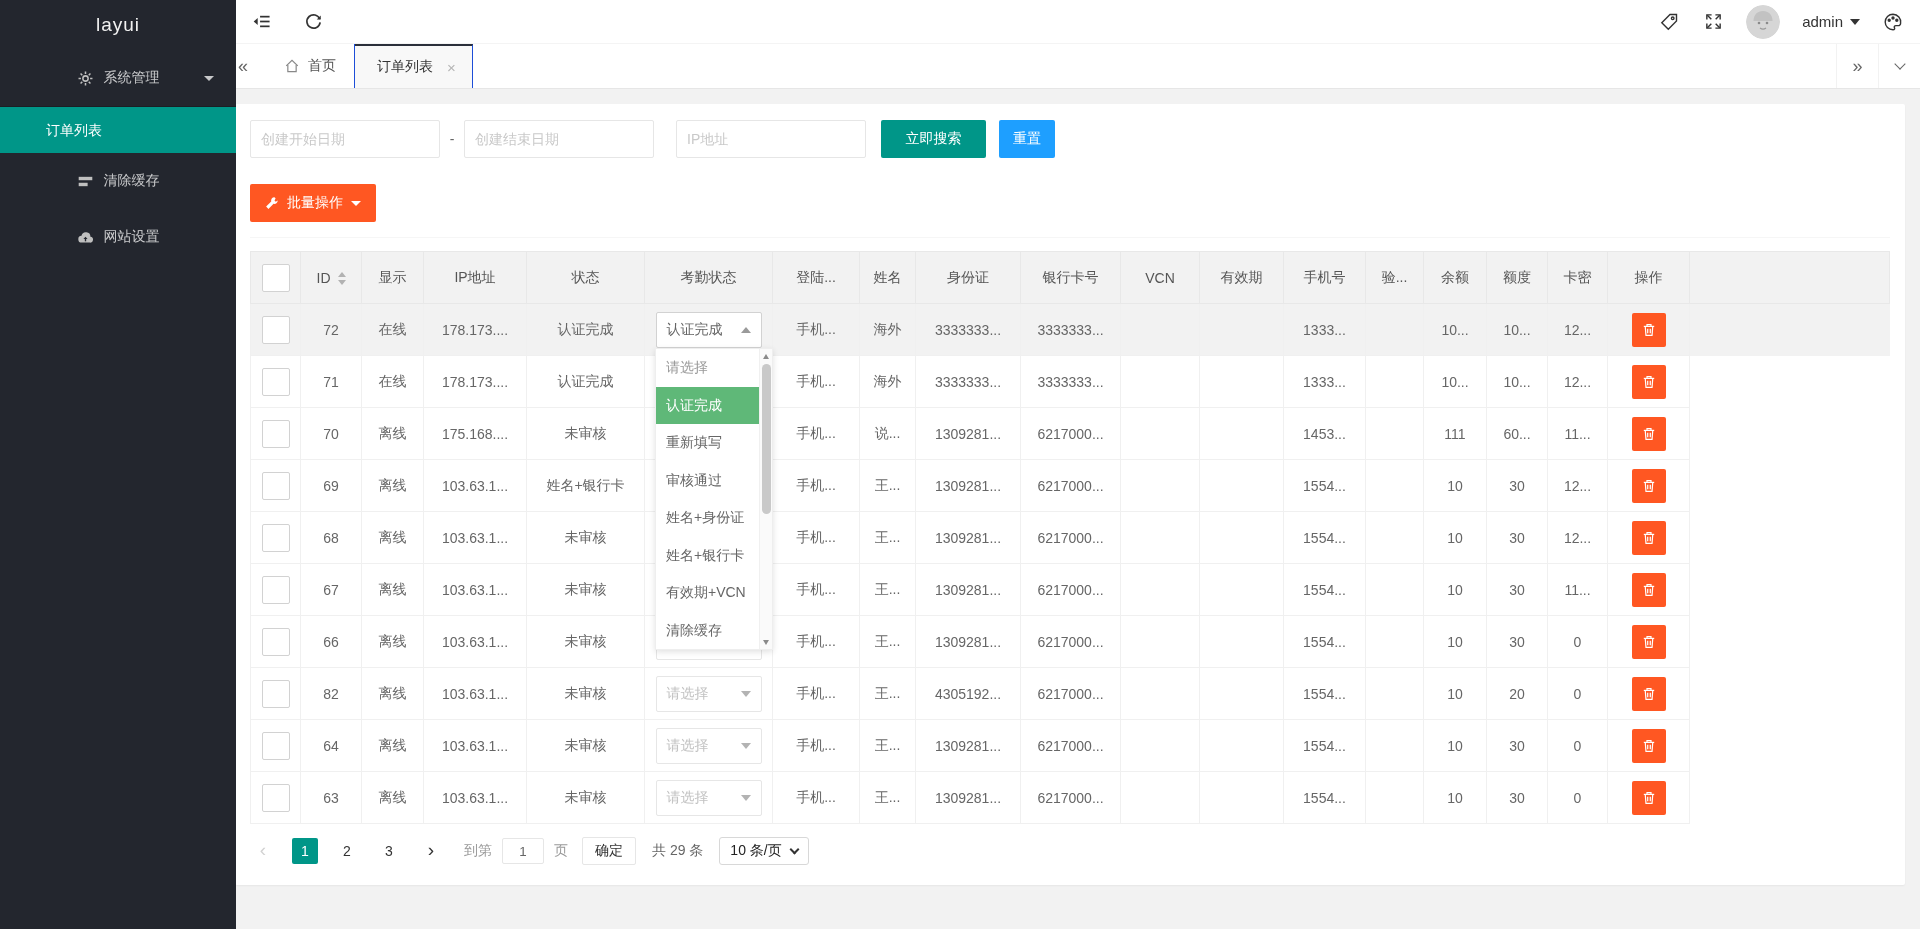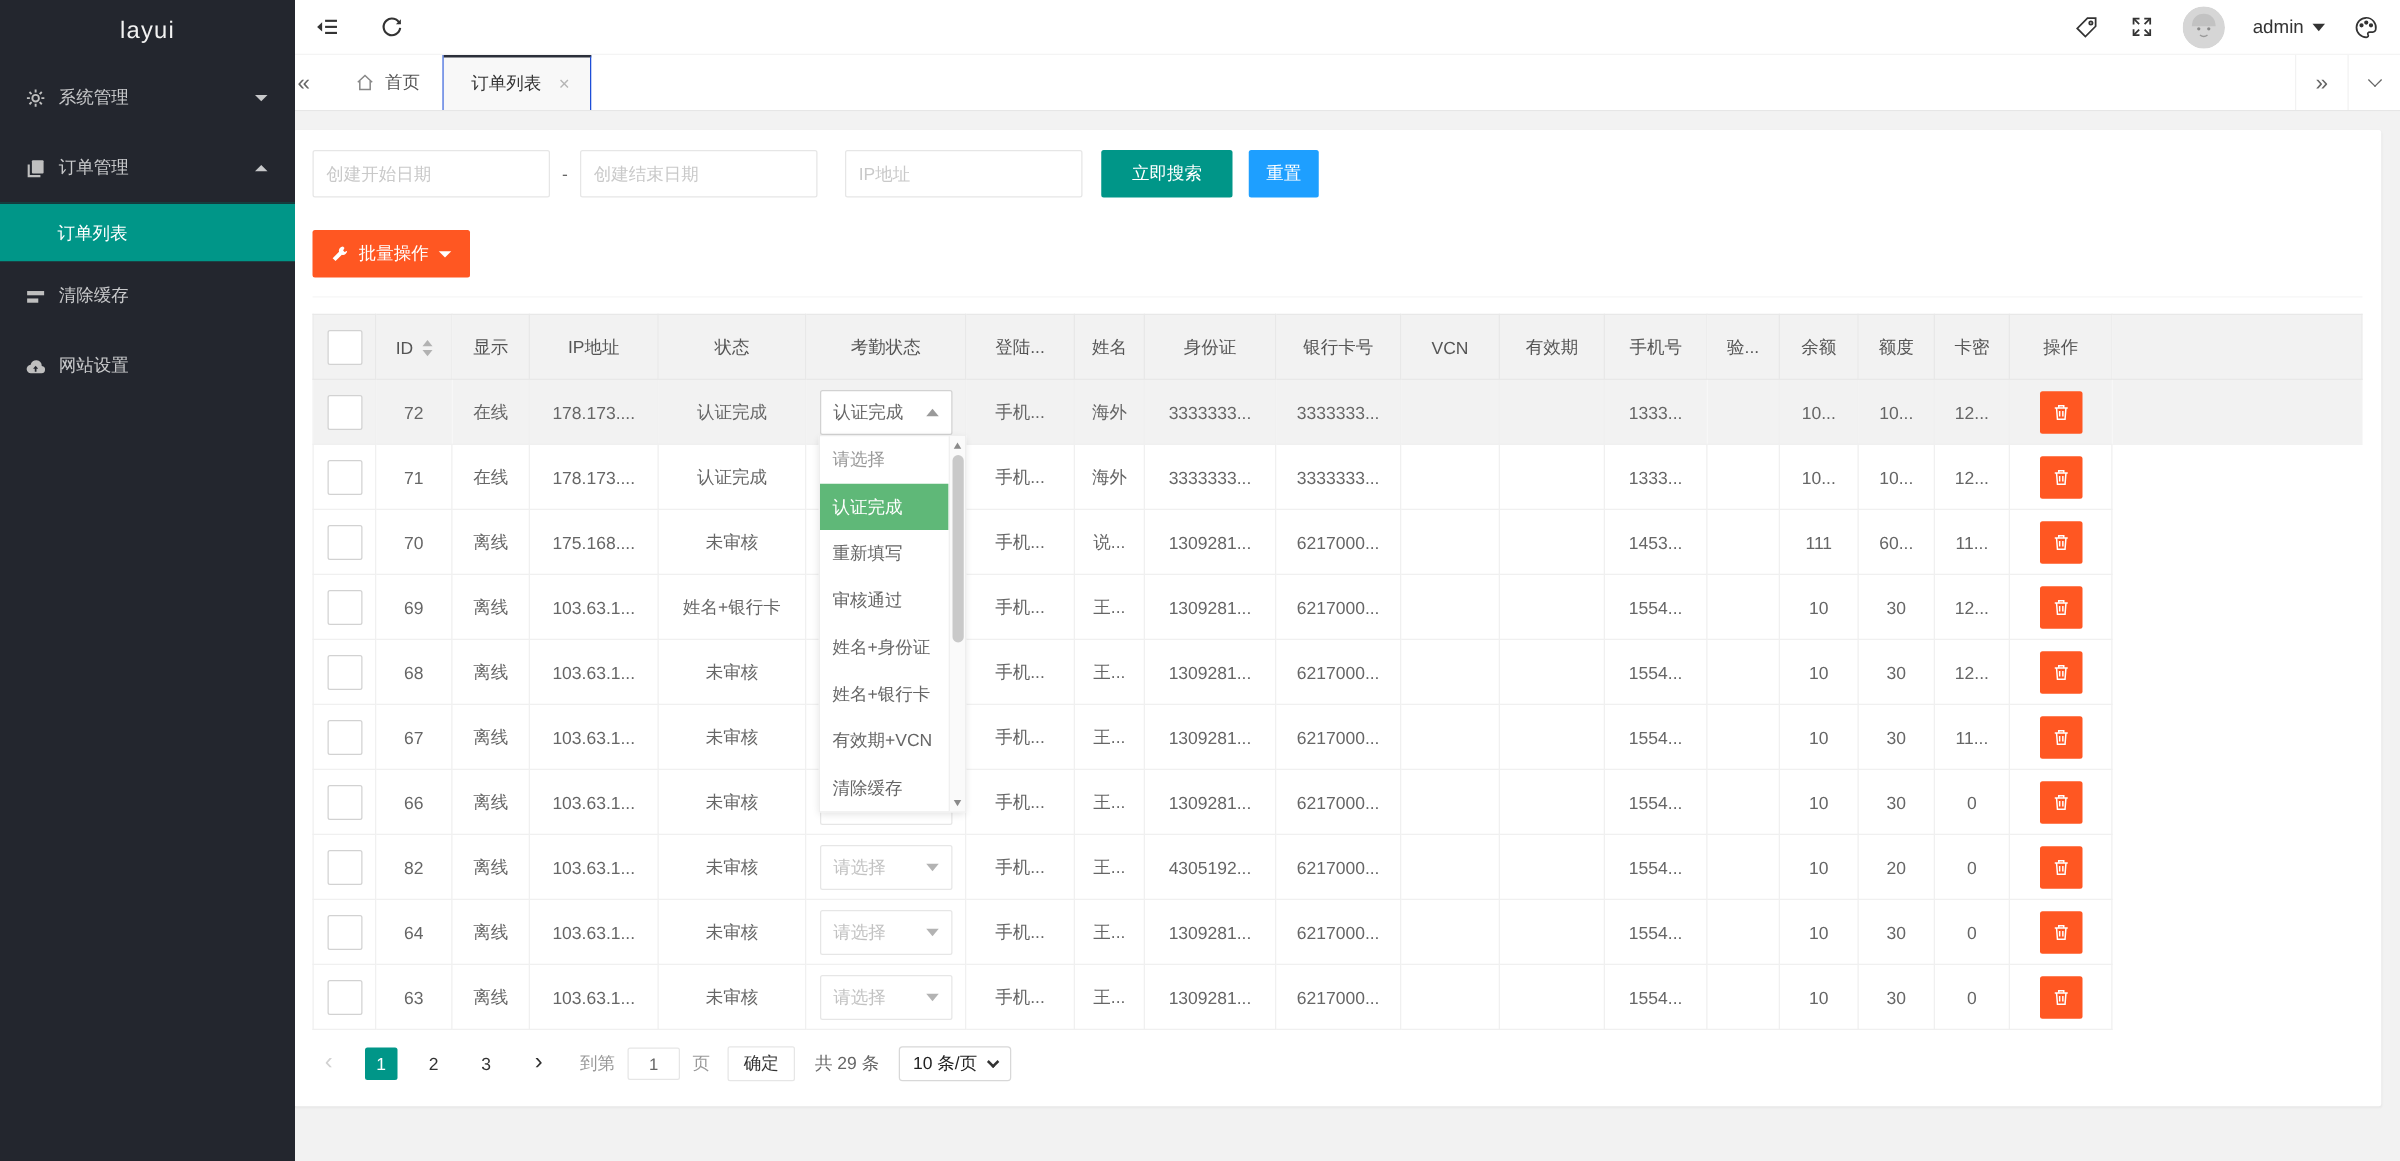--- a/index.html
+++ b/index.html
@@ -2,21 +2,21 @@
 <html><head>
 <meta charset="utf-8">
 <style>
   * { box-sizing: border-box; }
   html,body { margin:0; padding:0; width:1920px; height:929px; overflow:hidden;
     font-family:"Liberation Sans","DejaVu Sans",sans-serif; font-size:14px; color:#666; background:#f2f2f2; }
 
   
   .sidebar { position:absolute; left:0; top:0; width:236px; height:929px; background:#23262e; z-index:20; }
   .logo { height:50px; line-height:50px; text-align:center; color:#f2f2f2; font-size:19px; letter-spacing:1px; }
-  .menu-item { height:56px; display:flex; align-items:center; padding:0 20px; color:rgba(255,255,255,.75); cursor:pointer; position:relative; }
+  .menu-item { height:56px; display:flex; align-items:center; padding:0 20px; color:rgba(255,255,255,.75); cursor:pointer; position:relative;justify-content:center; }
   .menu-item .mi-icon { width:17px; height:17px; margin-right:10px; display:inline-flex; color:#bfbfbf; }
   .menu-item .chev { position:absolute; right:22px; }
   .submenu-item { height:47px; line-height:47px; padding-left:46px; background:#009688; color:#fff; cursor:pointer; border-top:1px solid #1b1e24; }
   .tri-dn { width:0; height:0; border-left:5px solid transparent; border-right:5px solid transparent; border-top:5px solid rgba(255,255,255,.75); display:inline-block; }
   .tri-up { width:0; height:0; border-left:5px solid transparent; border-right:5px solid transparent; border-bottom:5px solid rgba(255,255,255,.75); display:inline-block; }
 
   
   .topbar { position:absolute; left:220px; top:0; width:1700px; height:44px; background:#fff; border-bottom:1px solid #f4f4f4; display:flex; align-items:center; z-index:5; }
   .tb-left { display:flex; gap:30px; padding-left:30px; }
   .icon-btn { width:22px; height:22px; display:inline-flex; align-items:center; justify-content:center; cursor:pointer; color:#333; }
@@ -111,30 +111,20 @@
   <nav>
     <div class="menu-item">
       <span class="mi-icon">
         <svg viewBox="0 0 20 20" fill="none" stroke="currentColor" stroke-width="1.8">
             <circle cx="10" cy="10" r="3.1"></circle>
             <path d="M10 1.8v2.8M10 15.4v2.8M1.8 10h2.8M15.4 10h2.8M4.2 4.2l2 2M13.8 13.8l2 2M15.8 4.2l-2 2M6.2 13.8l-2 2"></path>
           </svg>
       </span>
       <span>系统管理</span>
       <i class="chev tri-dn"></i>
-    </div>
-    <div class="menu-item">
-      <span class="mi-icon">
-        <svg viewBox="0 0 20 20">
-            <rect x="6.5" y="2.5" width="11" height="12.5" rx="1" fill="currentColor"></rect>
-            <path d="M3.5 6.5v11h11" stroke="currentColor" stroke-width="2" fill="none"></path>
-          </svg>
-      </span>
-      <span>订单管理</span>
-      <i class="chev tri-up"></i>
     </div>
     <div class="submenu-item">订单列表</div>
     <div class="menu-item">
       <span class="mi-icon">
         <svg viewBox="0 0 20 20" fill="currentColor">
             <rect x="2" y="4.5" width="16" height="4"></rect>
             <rect x="2" y="11.5" width="10.5" height="4"></rect>
           </svg>
       </span>
       <span>清除缓存</span>

